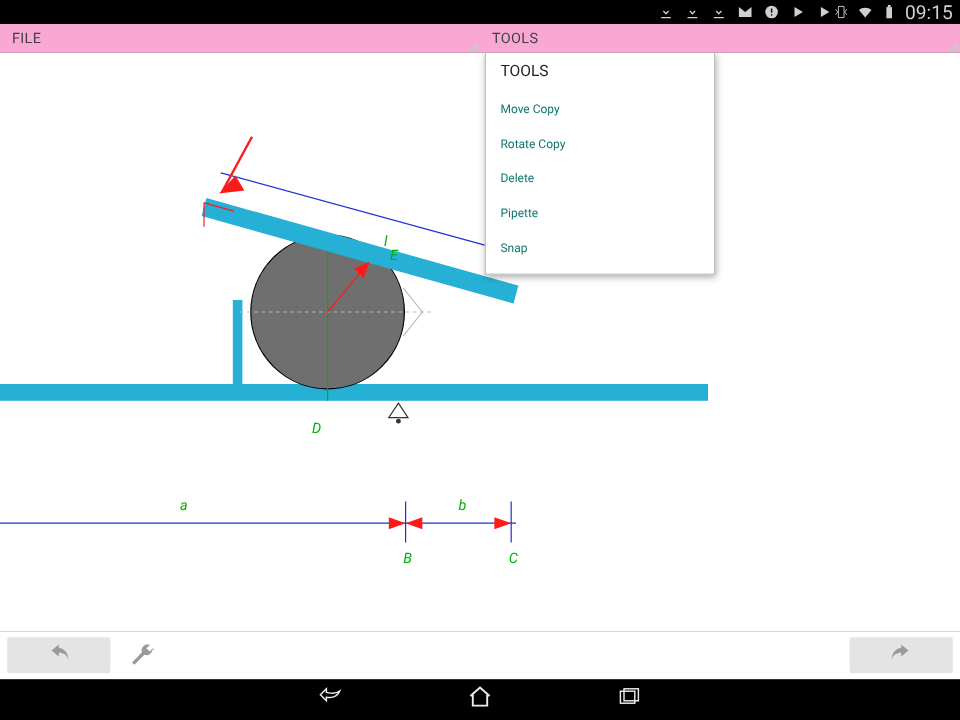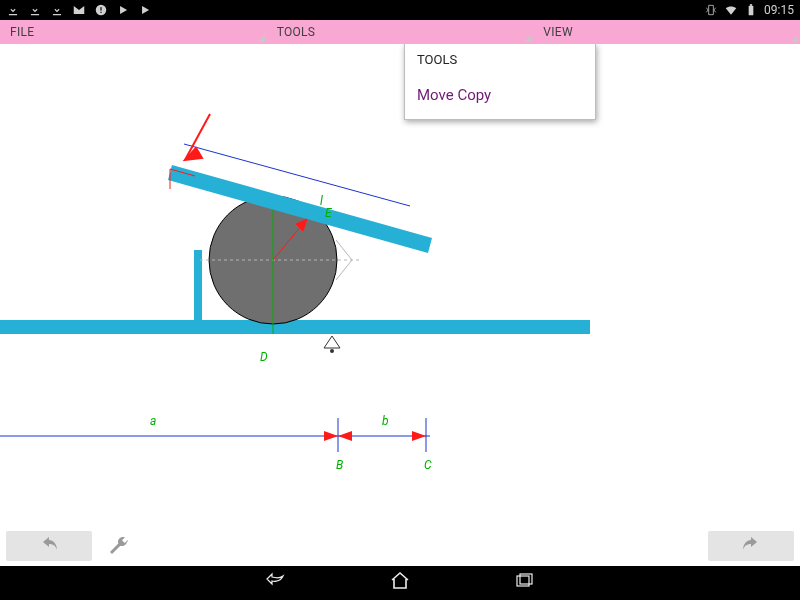--- a/index.html
+++ b/index.html
@@ -1,38 +1,38 @@
 <!DOCTYPE html>
 <html><head>
 <meta charset="utf-8">
 <style>
   * { margin: 0; padding: 0; box-sizing: border-box; font-family: Roboto, Arial, sans-serif; }
   html, body { width: 800px; height: 600px; background: #000; overflow: hidden; }
 
   .app { width: 800px; height: 600px; display: flex; flex-direction: column; }
 
   
-  .status-bar { height: 20px; background: #000; color: #d0d0d0; display: flex; justify-content: space-between; align-items: center; padding: 0 6px; font-size: 12px; }
+  .status-bar { height: 20px; background: #000; color: #d0d0d0; display: flex; justify-content: flex-end; align-items: center; padding: 0 6px; font-size: 16px; }
   .status-left { display: flex; gap: 8px; }
   .status-right { display: flex; gap: 6px; align-items: center; }
   .s-icon svg { width: 14px; height: 14px; fill: #d0d0d0; display: block; }
 
   
   .menubar { height: 24px; background: #f9a8d4; display: flex; }
   .menubar-item { flex: 1; position: relative; color: #404040; font-size: 12px; letter-spacing: .3px; padding: 5px 10px; cursor: pointer; }
   .menubar-item::after { content: ""; position: absolute; right: 2px; bottom: 2px; border-style: solid; border-width: 0 0 7px 7px; border-color: transparent transparent #c8c8c8 transparent; }
 
   
   .canvas-wrap { flex: 1; background: #fff; position: relative; overflow: hidden; }
   svg.canvas { position: absolute; inset: 0; width: 100%; height: 100%; }
 
   
   .dropdown { position: absolute; left: 404px; top: 0; width: 192px; background: #fff; box-shadow: 1px 2px 6px rgba(0,0,0,.35); border: 1px solid #bdbdbd; border-top: none; padding-bottom: 6px; }
   .dropdown-header { padding: 8px 12px 10px; font-size: 13px; color: #222; }
-  .dropdown-item { padding: 9px 12px; font-size: 15px; color: #701a75; cursor: pointer; }
+  .dropdown-item { padding: 9px 12px; font-size: 10px; color: #0f766e; cursor: pointer; }
 
   
   .toolbar { height: 40px; background: #fff; position: relative; }
   .tb-btn { position: absolute; top: 5px; width: 86px; height: 30px; background: #e4e4e4; border-radius: 2px; display: flex; align-items: center; justify-content: center; cursor: pointer; }
   .tb-btn svg, .tb-icon svg { width: 24px; height: 24px; fill: #9a9a9a; }
   .tb-icon { position: absolute; top: 9px; left: 106px; }
 
   
   .navbar { height: 34px; background: #000; display: flex; align-items: center; justify-content: center; gap: 100px; }
   .navbar svg { width: 24px; height: 24px; fill: none; stroke: #ededed; stroke-width: 1.2; }
@@ -105,21 +105,20 @@
             <rect x="10" y="2" width="4" height="3"></rect>
           </svg>
         </span>
       <span>09:15</span>
     </div>
   </div>
 
   <div class="menubar">
     <div class="menubar-item">FILE</div>
     <div class="menubar-item">TOOLS</div>
-    <div class="menubar-item">VIEW</div>
   </div>
 
   <div class="canvas-wrap">
     <svg class="canvas" viewBox="0 0 800 482">
 
       <rect x="0" y="276" width="590" height="14" fill="#27b0d6"></rect>
 
       <rect x="194" y="206" width="8" height="70" fill="#27b0d6"></rect>
 
       <circle cx="273" cy="216" r="64" fill="#6f6f6f" stroke="#000" stroke-width="1"></circle>
@@ -164,20 +163,24 @@
     <span class="lbl" style="left:325px;top:162px;">E</span>
     <span class="lbl" style="left:260px;top:306px;">D</span>
     <span class="lbl" style="left:150px;top:370px;">a</span>
     <span class="lbl" style="left:382px;top:370px;">b</span>
     <span class="lbl" style="left:336px;top:414px;">B</span>
     <span class="lbl" style="left:424px;top:414px;">C</span>
 
     <div class="dropdown">
       <div class="dropdown-header">TOOLS</div>
       <div class="dropdown-item">Move Copy</div>
+      <div class="dropdown-item">Rotate Copy</div>
+      <div class="dropdown-item">Delete</div>
+      <div class="dropdown-item">Pipette</div>
+      <div class="dropdown-item">Snap</div>
     </div>
   </div>
 
   <div class="toolbar">
     <div class="tb-btn" style="left:6px">
       <span><svg viewBox="0 0 24 24">
             <path d="M12 8V5l-6 5 6 5v-3c4 0 7 2 8 6 0-6-4-10-8-10z"></path>
           </svg></span>
     </div>
     <div class="tb-icon">

